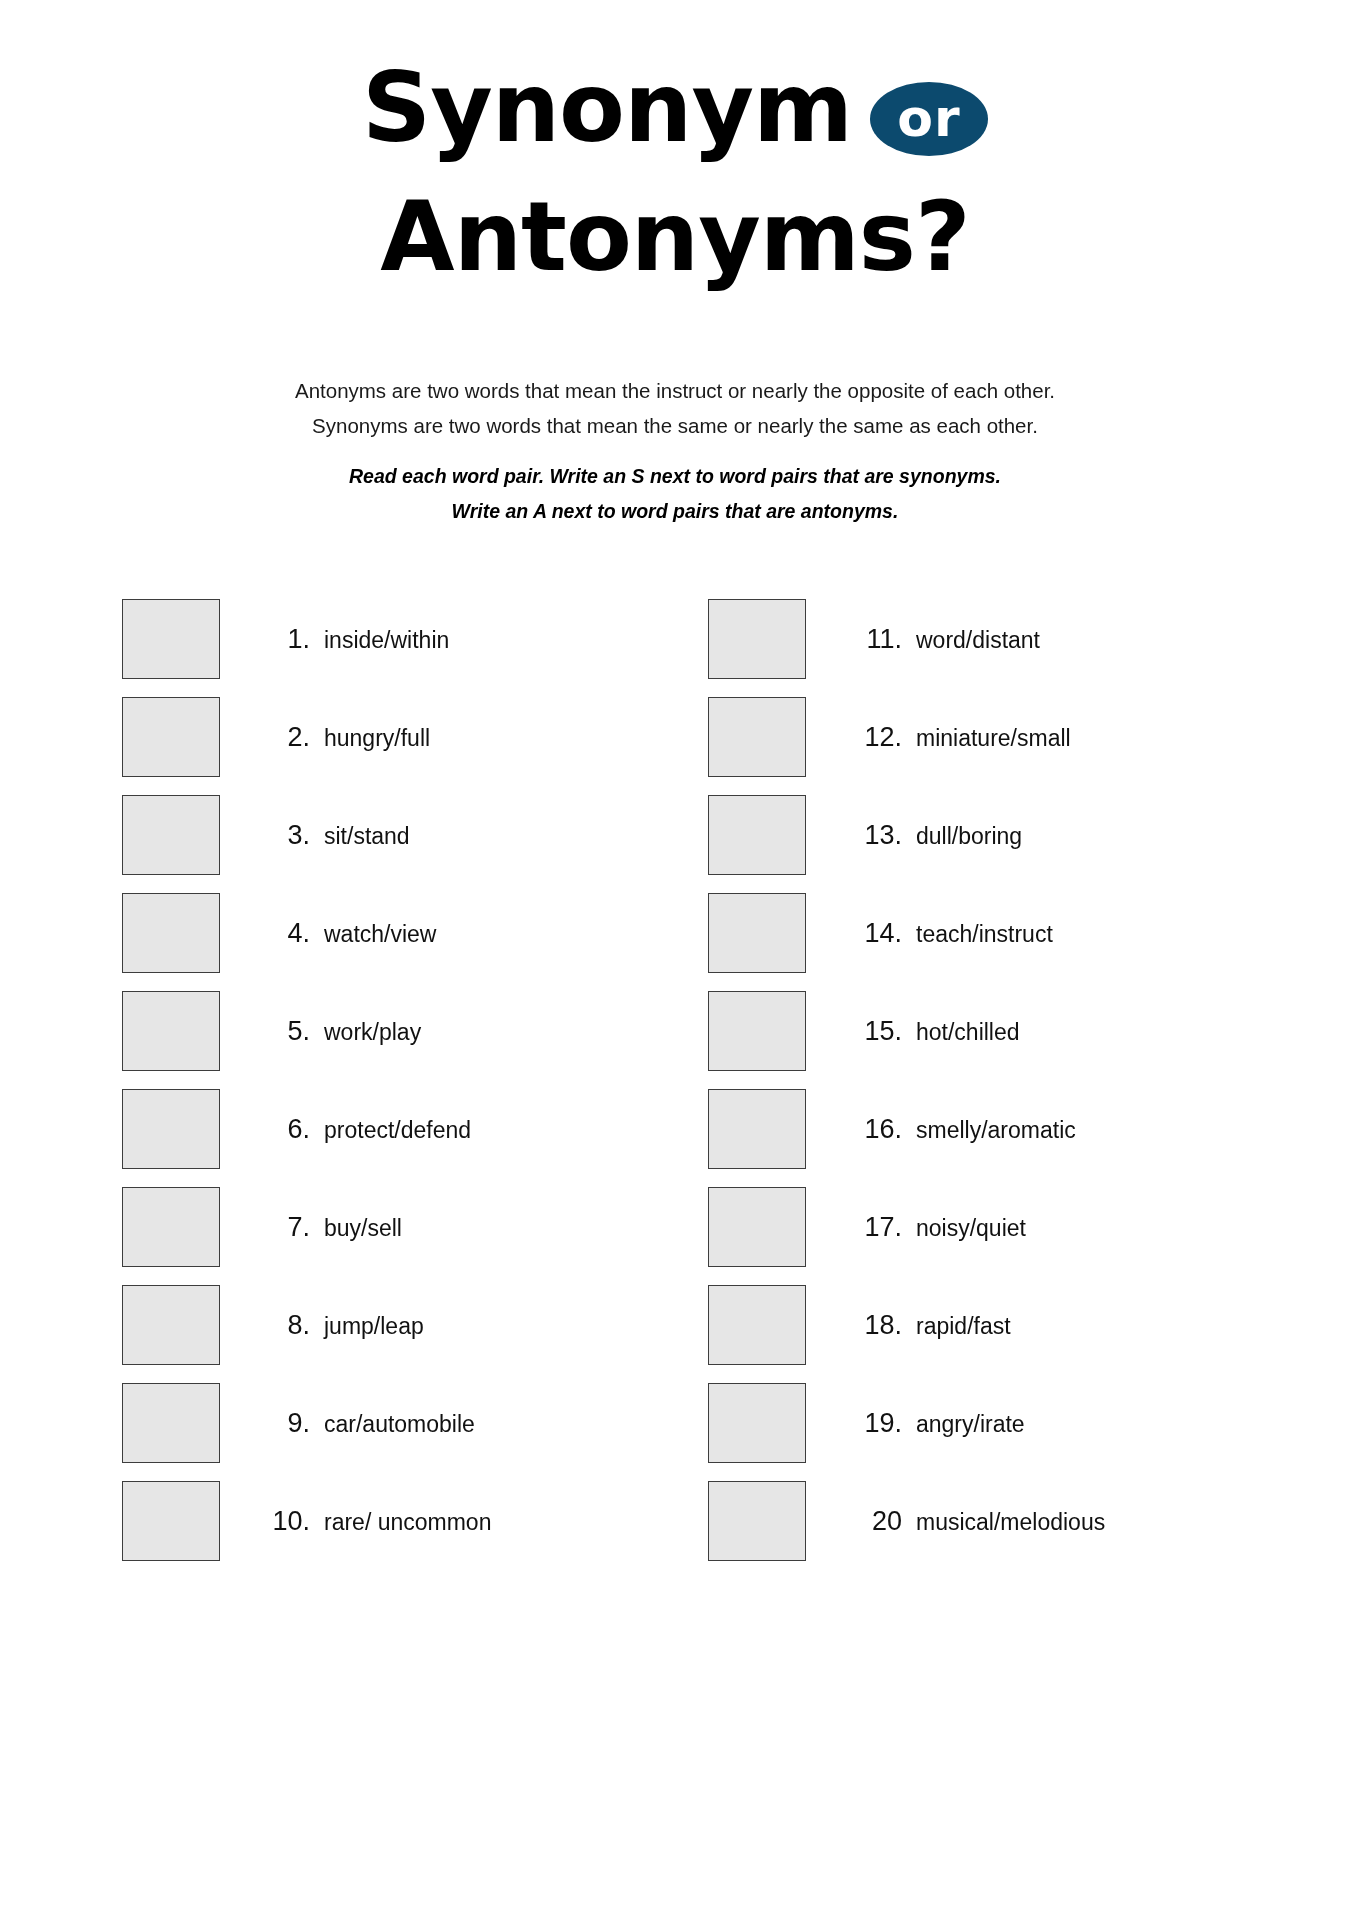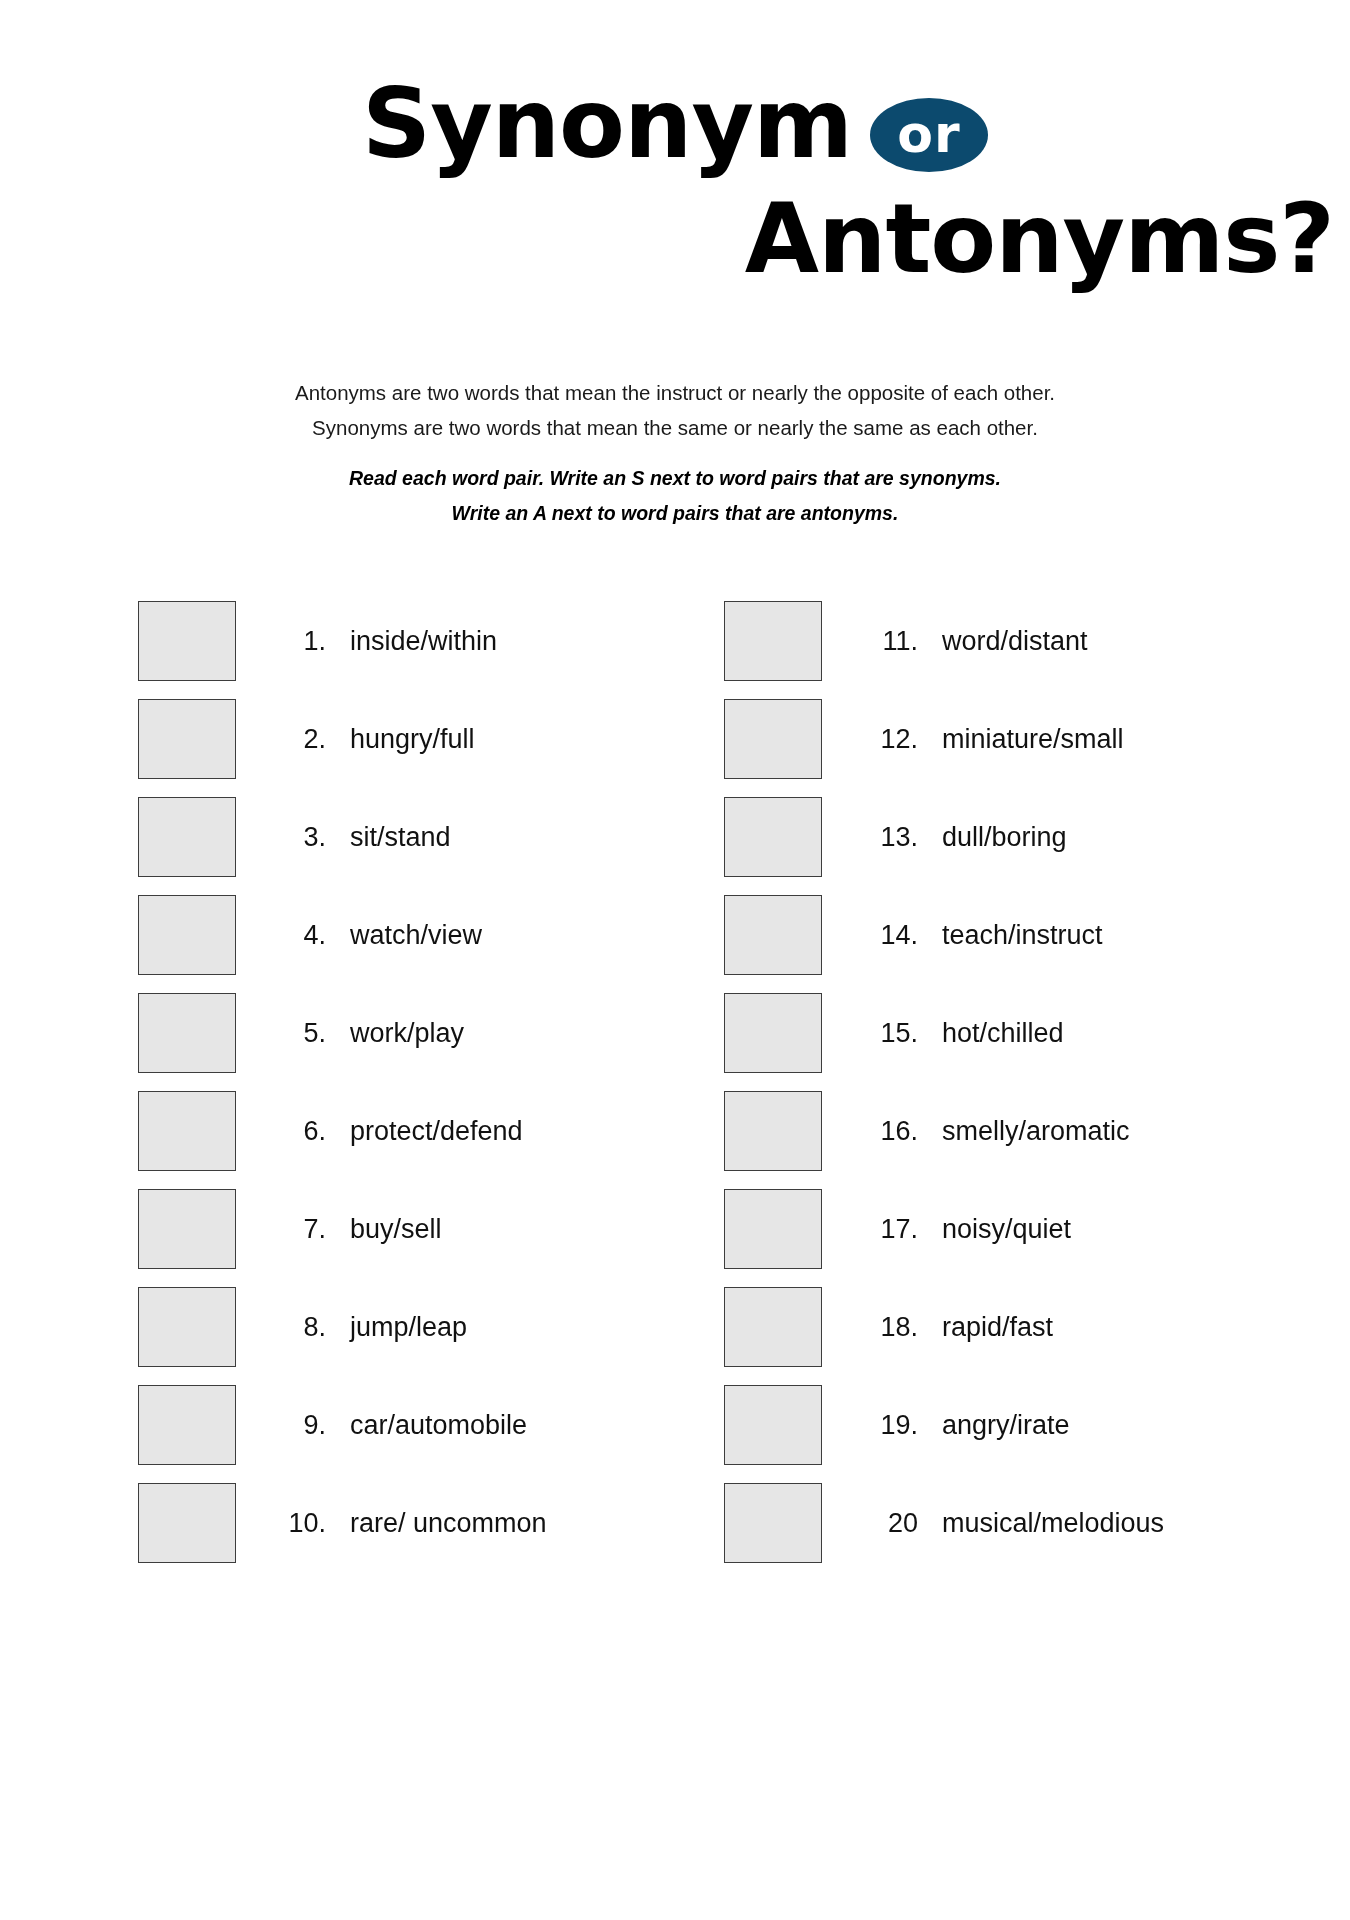--- a/index.html
+++ b/index.html
@@ -12,21 +12,21 @@
     height: 1920px;
     font-family: "Liberation Sans", sans-serif;
     color: #111111;
     overflow: hidden;
   }
   .page {
     position: relative;
     width: 1350px;
     height: 1920px;
     box-sizing: border-box;
-    padding: 16px;
+    padding: 0;
   }
 
   
   .title-block {
     text-align: center;
     padding-top: 52px;
   }
   .title-line {
     font-family: "DejaVu Sans", sans-serif;
     font-weight: bold;
@@ -51,22 +51,21 @@
     border-radius: 50%;
     background: #0c4a6e;
     color: #ffffff;
     font-size: 52px;
     font-weight: bold;
     font-family: "DejaVu Sans", sans-serif;
     letter-spacing: 1px;
     transform: translateY(10px);
   }
   .title-line-2 {
-    margin-top: 2px;
-    text-align: right;
+    margin-top: 16px;
   }
 
   
   .intro {
     margin-top: 78px;
     text-align: center;
     font-size: 20.5px;
     line-height: 1.72;
     color: #1a1a1a;
   }
@@ -112,23 +111,23 @@
     white-space: nowrap;
   }
   .item-num {
     font-size: 27px;
     color: #111111;
     text-align: right;
     width: 52px;
     flex: 0 0 auto;
   }
   .item-words {
-    font-size: 27px;
+    font-size: 23px;
     color: #111111;
-    margin-left: 24px;
+    margin-left: 14px;
   }
   .col-right .item-num {
     width: 58px;
   }
 </style>
 </head>
 <body>
 
 <div class="page">
 

